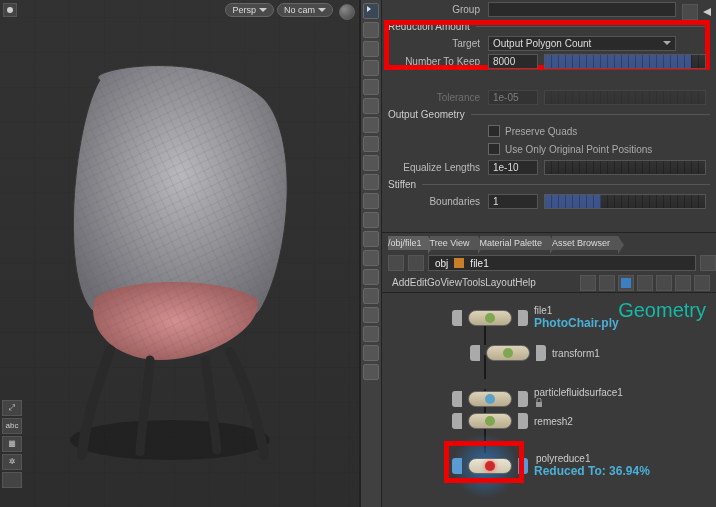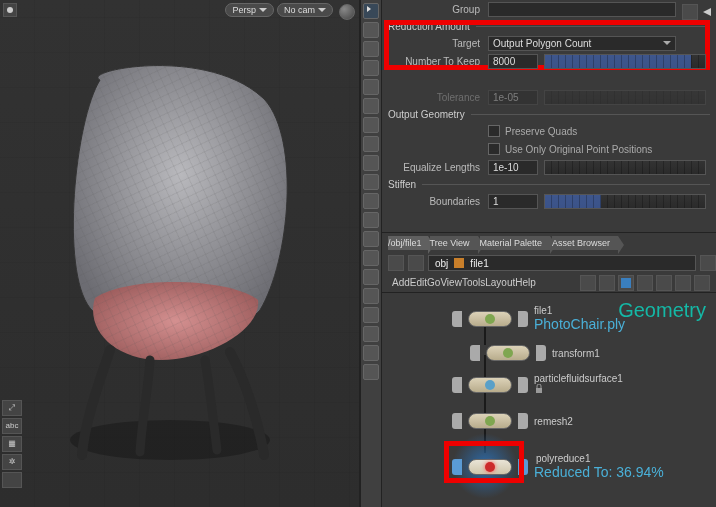--- a/index.html
+++ b/index.html
@@ -69,21 +69,21 @@
 
   .node { position:absolute; display:flex; align-items:center; gap:6px; }
   .node .body { width:44px; height:16px; border-radius:8px; background:linear-gradient(180deg,#dcd2b8,#b8ac8c); border:1px solid #666; display:flex; align-items:center; justify-content:center; }
   .node .body .icon { width:10px; height:10px; border-radius:50%; background:#7fa650; }
   .node.remesh .body .icon { background:#7fa650; }
   .node.xform .body .icon { background:#7fa650; }
   .node.pfs .body .icon { background:#5aa0c8; }
   .node .flag-l { width:10px; height:16px; background:#aaa; border-radius:3px 0 0 3px; }
   .node .flag-r { width:10px; height:16px; background:#aaa; border-radius:0 3px 3px 0; }
   .node .lbl { color:#ccc; font-size:10px; }
-  .node .sub { color:#4ab0d8; font-size:14px; }
+  .node .sub { color:#4ab0d8; font-size:12px;font-weight:bold; }
 
   .node.polyreduce .body { background:linear-gradient(180deg,#e9e4d6,#cfc6ab); position:relative; }
   .node.polyreduce .flag-l { background:#5a9bd5; }
   .node.polyreduce .flag-r { background:#5a9bd5; }
   .node.polyreduce .dot { width:10px; height:10px; border-radius:50%; background:#cc2b2b; box-shadow:0 0 4px #f55; }
 
   .wire { position:absolute; width:2px; background:#1a1a1a; left:0; }
 
   .halo { position:absolute; width:66px; height:66px; border-radius:50%; background:radial-gradient(circle,#2c6aa8 0%, rgba(44,106,168,0.0) 70%); }
 
@@ -318,21 +318,21 @@
 
       <div class="node xform" style="left:70px; top:52px;padding-left:18px;">
         <div class="flag-l"></div>
         <div class="body">
             <div class="icon"></div>
           </div>
         <div class="flag-r"></div>
         <div class="lbl">transform1</div>
       </div>
 
-      <div class="node pfs" style="left:70px; top:80px;justify-content:space-between;">
+      <div class="node pfs" style="left:70px; top:94px;justify-content:space-between;">
         <div class="flag-l"></div>
         <div class="body">
             <div class="icon"></div>
           </div>
         <div class="flag-r"></div>
         <div>
           <div class="lbl">particlefluidsurface1</div>
           <svg width="10" height="10">
               <rect x="2" y="4" width="6" height="5" fill="#999"></rect>
               <path d="M3 4 v-2 a2 2 0 0 1 4 0 v2" stroke="#999" fill="none"></path>

